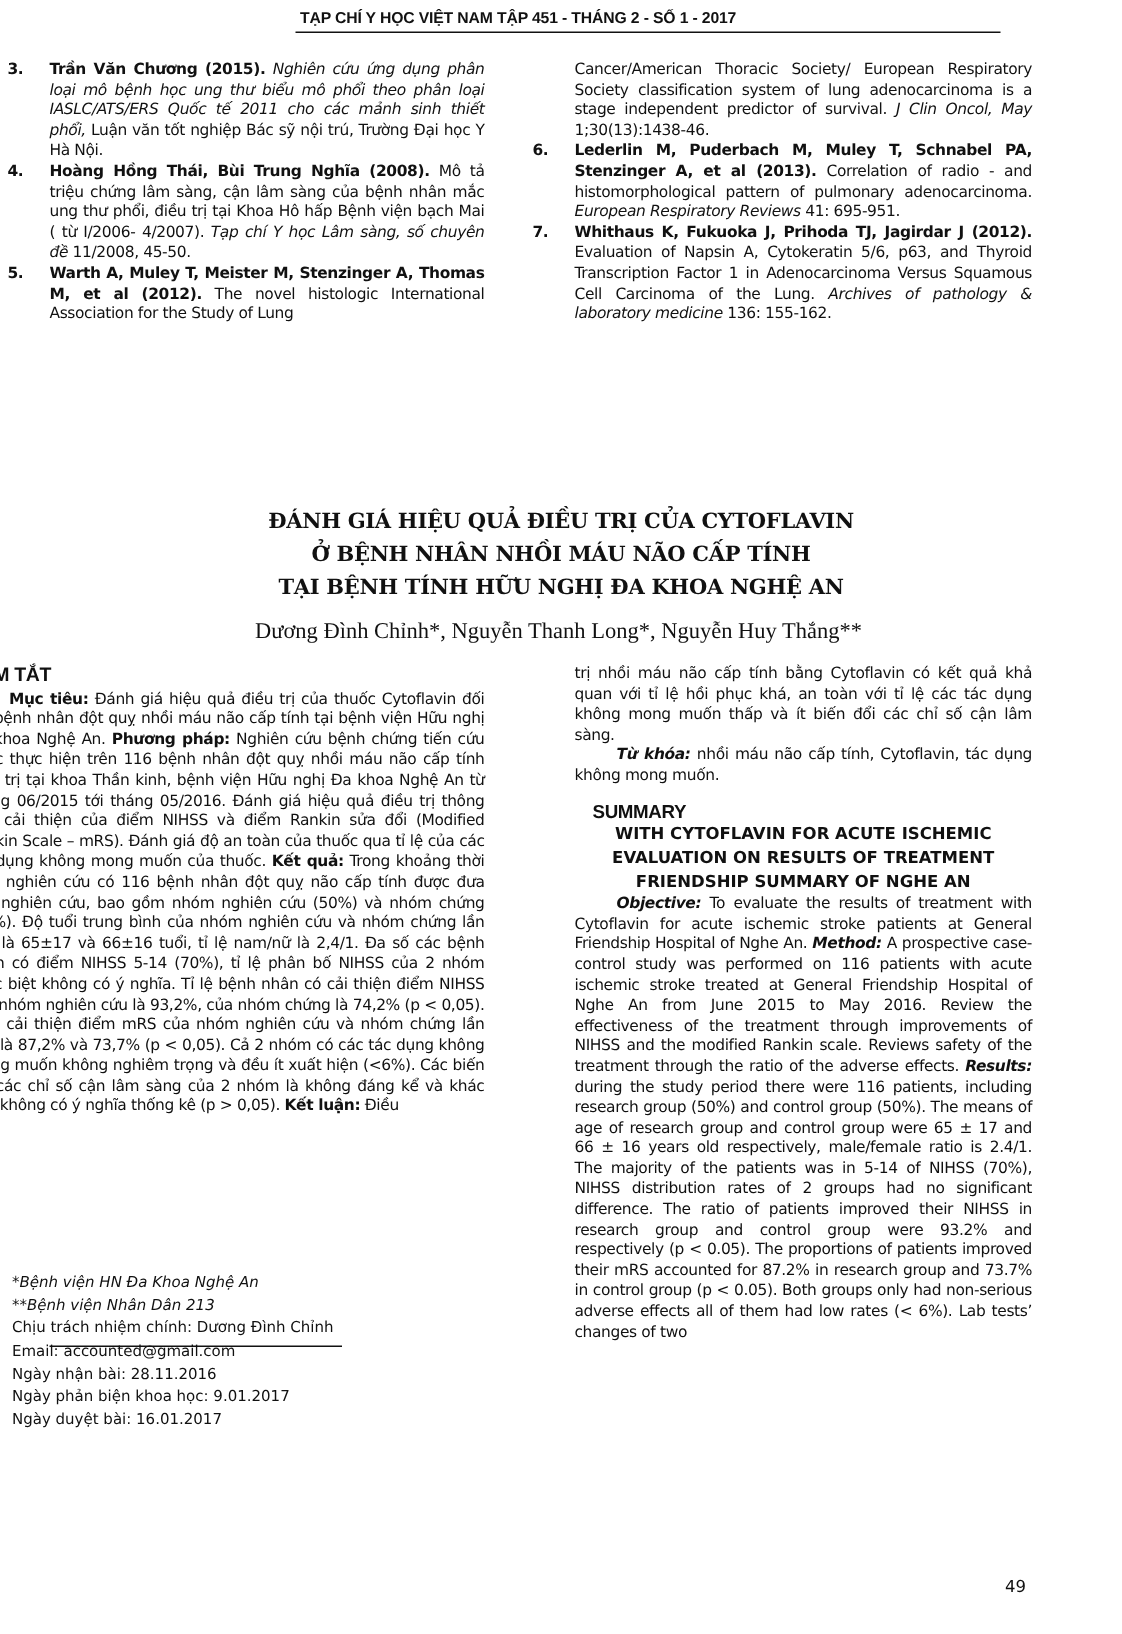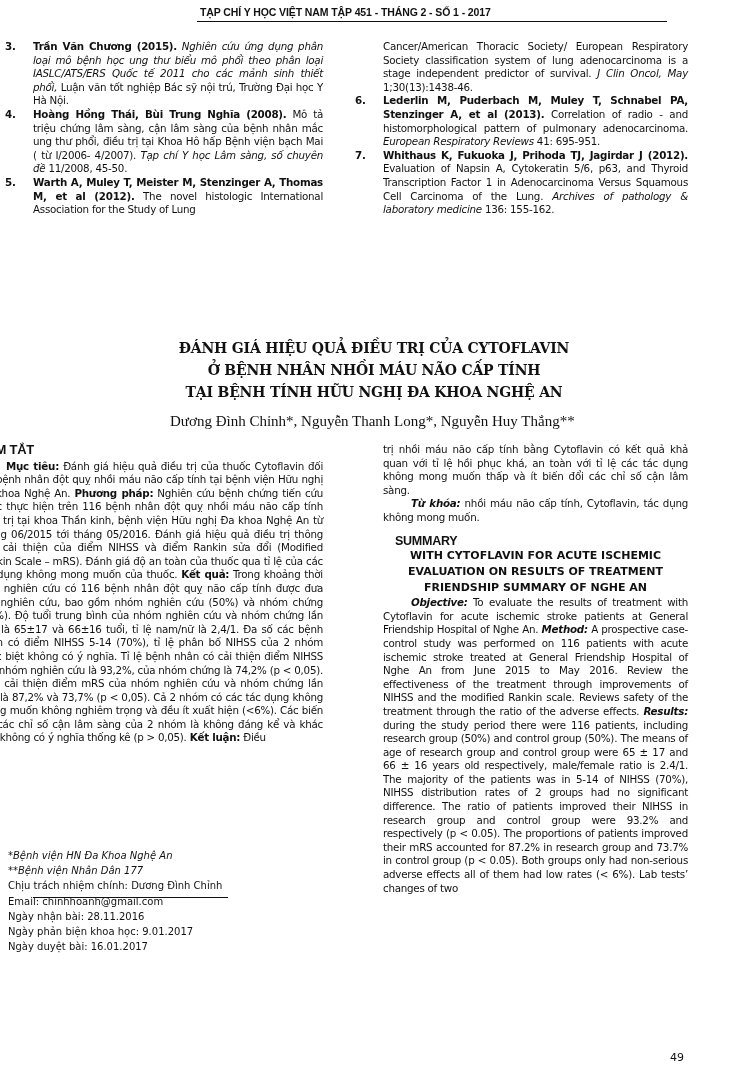--- a/index.html
+++ b/index.html
@@ -60,21 +60,21 @@
     <div>WITH CYTOFLAVIN FOR ACUTE ISCHEMIC</div>
     <div>EVALUATION ON RESULTS OF TREATMENT</div>
     <div>FRIENDSHIP SUMMARY OF NGHE AN</div>
   </div>
   <p class="indent" id="sum-body"><b style="font-style: italic;">Objective:</b><span> To evaluate the results of treatment with Cytoflavin for acute ischemic stroke patients at General Friendship Hospital of Nghe An. </span><b style="font-style: italic;">Method:</b><span> A prospective case-control study was performed on 116 patients with acute ischemic stroke treated at General Friendship Hospital of Nghe An from June 2015 to May 2016. Review the effectiveness of the treatment through improvements of NIHSS and the modified Rankin scale. Reviews safety of the treatment through the ratio of the adverse effects. </span><b style="font-style: italic;">Results:</b><span> during the study period there were 116 patients, including research group (50%) and control group (50%). The means of age of research group and control group were 65 ± 17 and 66 ± 16 years old respectively, male/female ratio is 2.4/1. The majority of the patients was in 5-14 of NIHSS (70%), NIHSS distribution rates of 2 groups had no significant difference. The ratio of patients improved their NIHSS in research group and control group were 93.2% and respectively (p &lt; 0.05). The proportions of patients improved their mRS accounted for 87.2% in research group and 73.7% in control group (p &lt; 0.05). Both groups only had non-serious adverse effects all of them had low rates (&lt; 6%). Lab tests’ changes of two</span></p>
 </div>
 
 <div class="fn-rule"></div>
 <div class="footnotes" id="footnotes" style="left:8px;">
     <div style="font-style: italic;">*Bệnh viện HN Đa Khoa Nghệ An</div>
-    <div style="font-style: italic;">**Bệnh viện Nhân Dân 177</div>
+    <div style="font-style: italic;">**Bệnh viện Nhân Dân 213</div>
     <div>Chịu trách nhiệm chính: Dương Đình Chỉnh</div>
-    <div>Email: chinhhoanh@gmail.com</div>
+    <div>Email: accounted@gmail.com</div>
     <div>Ngày nhận bài: 28.11.2016</div>
     <div>Ngày phản biện khoa học: 9.01.2017</div>
     <div>Ngày duyệt bài: 16.01.2017</div>
   </div>
 
 <div class="page-num">49</div>
 
 </body></html>

